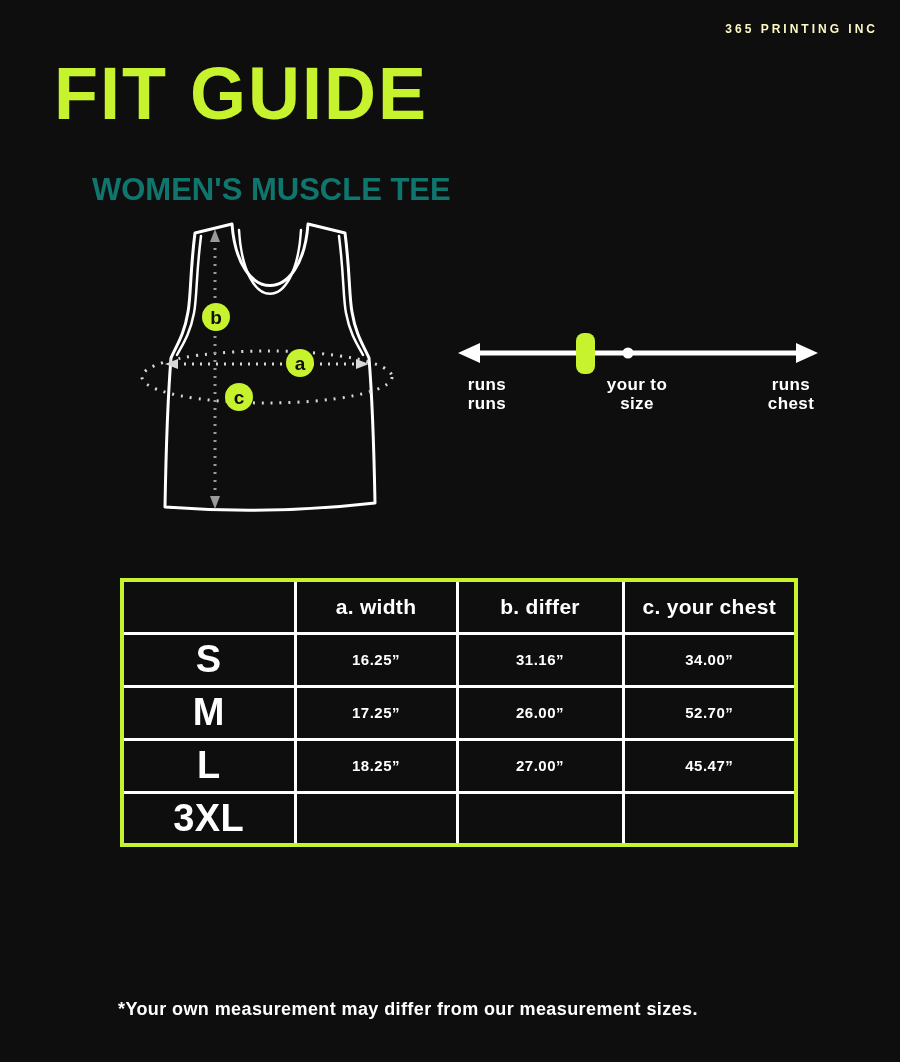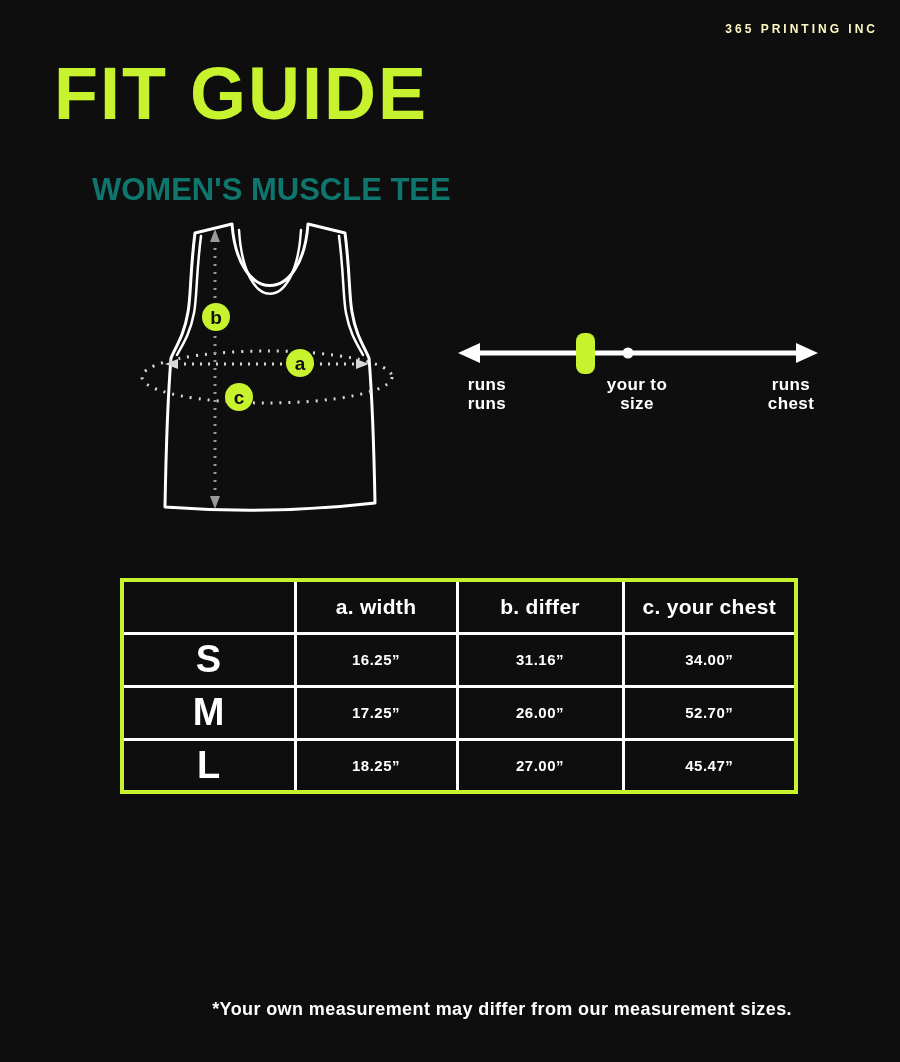--- a/index.html
+++ b/index.html
@@ -55,21 +55,21 @@
   }
   table.size-chart tr:first-child td { border-top: none; }
   table.size-chart tr:last-child td  { border-bottom: none; }
   table.size-chart td:first-child    { border-left: none; }
   table.size-chart td:last-child     { border-right: none; }
   td.col-head { font-size: 21px; letter-spacing: 0.3px; }
   td.size-cell { font-size: 38px; letter-spacing: 0.5px; }
   td.val-cell { font-size: 15px; letter-spacing: 0.5px; }
   .footnote {
     position: absolute; left: 118px; top: 999px; width: 674px;
-    text-align: right; font-size: 18px; font-weight: bold;
+    text-align: left; font-size: 18px; font-weight: bold;
     letter-spacing: 0.4px; color: #ffffff;
   }
 </style>
 </head>
 <body>
 
 <div class="brand">365 PRINTING INC</div>
 <div class="title">FIT GUIDE</div>
 <div class="subtitle">WOMEN'S MUSCLE TEE</div>
 
@@ -168,17 +168,23 @@
       <td class="val-cell">17.25”</td>
       <td class="val-cell">26.00”</td>
       <td class="val-cell">52.70”</td>
     </tr>
     <tr>
       <td class="size-cell">L</td>
       <td class="val-cell">18.25”</td>
       <td class="val-cell">27.00”</td>
       <td class="val-cell">45.47”</td>
     </tr>
+    <tr>
+      <td class="size-cell">3XL</td>
+      <td class="val-cell"></td>
+      <td class="val-cell"></td>
+      <td class="val-cell"></td>
+    </tr>
   </tbody>
     </table>
 </div>
 
 <div class="footnote">*Your own measurement may differ from our measurement sizes.</div>
 
 </body></html>

